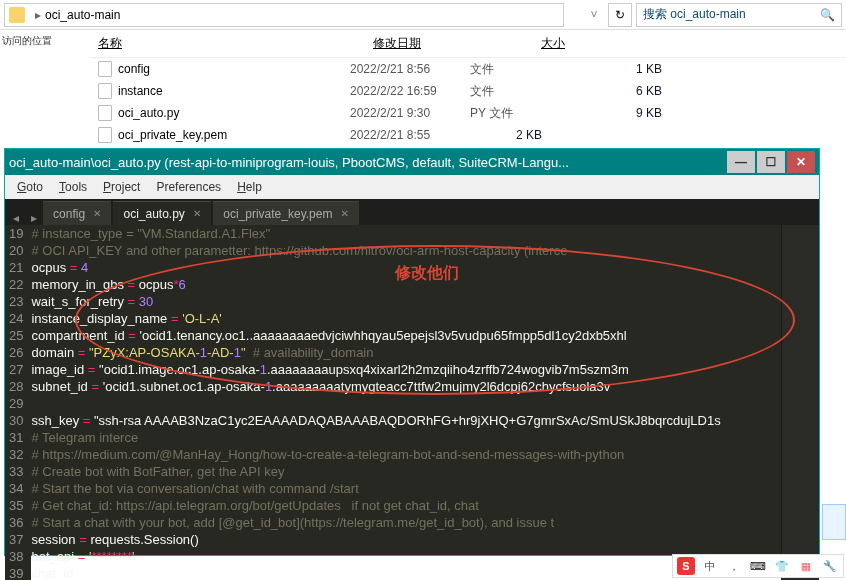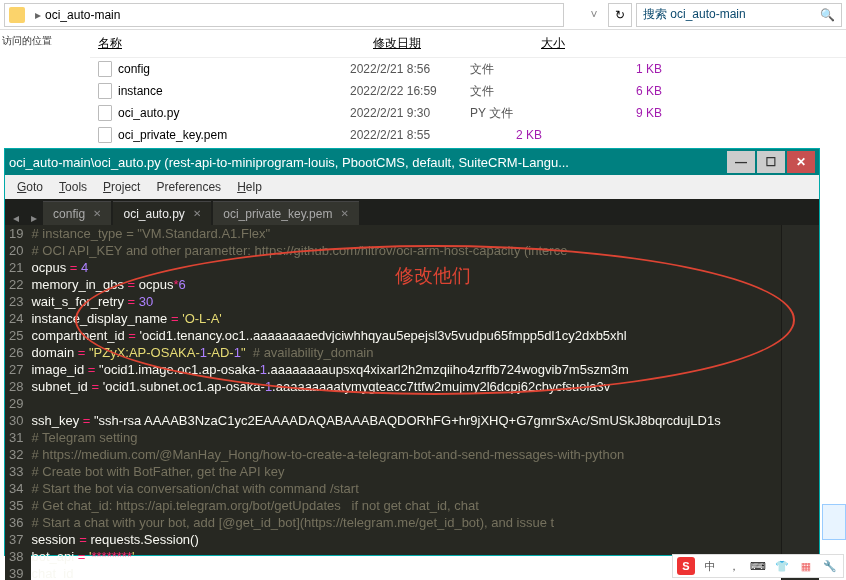--- a/index.html
+++ b/index.html
@@ -20,21 +20,21 @@
 .files-main { flex: 1; }
 .headers { display: flex; height: 28px; align-items: center; border-bottom: 1px solid #eee; text-decoration: underline; }
 .hdr-name { width: 260px; padding-left: 8px; }
 .hdr-date { width: 120px; margin-left: 23px; }
 .hdr-type { width: 120px; }
 .hdr-size { width: 80px; text-align: right; padding-right: 8px; }
 .file-row { display: flex; height: 22px; align-items: center; }
 .cell-name { width: 260px; padding-left: 8px; display: flex; align-items: center; gap: 6px; }
 .cell-date { width: 120px; color: #555; }
 .cell-type { width: 120px; color: #555; }
-.cell-size { width: 80px; text-align: right; padding-right: 8px; color: #a21caf; }
+.cell-size { width: 80px; text-align: right; padding-right: 8px; color: #0f172a; }
 .file-ico { width: 14px; height: 16px; border: 1px solid #bbb; background: #fff; display: inline-block; border-radius: 1px; }
 
 
 .editor-win { position: absolute; top: 148px; left: 4px; width: 816px; height: 408px; border: 1px solid #0aa; background: #272822; }
 .win-titlebar { height: 26px; background: #008080; display: flex; align-items: center; padding: 0 4px; color: #fff; }
 .win-title { flex: 1; font-size: 13px; overflow: hidden; white-space: nowrap; }
 .win-btns { display: flex; }
 .win-btn { width: 28px; height: 22px; display: flex; align-items: center; justify-content: center; background: #ccc; margin-left: 2px; color: #333; font-weight: bold; }
 .win-btn.close { background: #c75050; color: #fff; }
 
@@ -52,21 +52,21 @@
 .gutter { background: #272822; color: #90908a; text-align: right; padding: 0 8px 0 4px; user-select: none; }
 .code { flex: 1; white-space: pre; color: #f8f8f2; overflow: hidden; }
 .str { color: #e6db74; }
 .num { color: #ae81ff; }
 .cm { color: #75715e; }
 .op { color: #f92672; }
 
 .minimap { width: 38px; background: #2a2b26; border-left: 1px solid #1a1a17; }
 
 .annotation-ellipse { position: absolute; border: 2px solid #d43; border-radius: 50%; pointer-events: none; }
-.annotation-text { position: absolute; color: #d43; font-size: 19px; font-weight: 400; pointer-events: none; }
+.annotation-text { position: absolute; color: #d43; font-size: 16px; font-weight: 700; pointer-events: none; }
 
 .tray { position: absolute; bottom: 2px; right: 2px; display: flex; align-items: center; gap: 6px; background: #fff; border: 1px solid #ddd; padding: 2px 4px; }
 .tray-ico { width: 18px; height: 18px; display: inline-flex; align-items: center; justify-content: center; font-size: 11px; border-radius: 3px; }
 .sogou { background: #e33; color: #fff; font-weight: bold; }
 .ch { color: #555; }
 </style>
 </head>
 <body>
 
 <div class="explorer">
@@ -175,21 +175,21 @@
 ocpus <span class="op">=</span> <span class="num">4</span>
 memory_in_gbs <span class="op">=</span> ocpus<span class="op">*</span><span class="num">6</span>
 wait_s_for_retry <span class="op">=</span> <span class="num">30</span>
 instance_display_name <span class="op">=</span> <span class="str">'O-L-A'</span>
 compartment_id <span class="op">=</span> 'ocid1.tenancy.oc1..aaaaaaaaedvjciwhhqyau5epejsl3v5vudpu65fmpp5dl1cy2dxb5xhl
 domain <span class="op">=</span> <span class="str">"PZyX:AP-OSAKA-<span class="num">1</span>-AD-<span class="num">1</span>"</span>  <span class="cm"># availability_domain</span>
 image_id <span class="op">=</span> "ocid1.image.oc1.ap-osaka-<span class="num">1</span>.aaaaaaaaupsxq4xixarl2h2mzqiiho4zrffb724wogvib7m5szm3m
 subnet_id <span class="op">=</span> 'ocid1.subnet.oc1.ap-osaka-<span class="num">1</span>.aaaaaaaaatymygteacc7ttfw2mujmy2l6dcpj62chycfsuola3v
 
 ssh_key <span class="op">=</span> "ssh-rsa AAAAB3NzaC1yc2EAAAADAQABAAABAQDORhFG+hr9jXHQ+G7gmrSxAc/SmUSkJ8bqrcdujLD1s
-<span class="cm"># Telegram setting</span>
+<span class="cm"># Telegram interce</span>
 <span class="cm"># https://medium.com/@ManHay_Hong/how-to-create-a-telegram-bot-and-send-messages-with-python</span>
 <span class="cm"># Create bot with BotFather, get the API key</span>
 <span class="cm"># Start the bot via conversation/chat with command /start</span>
 <span class="cm"># Get chat_id: https://api.telegram.org/bot<yourtoken>/getUpdates   if not get chat_id, chat</yourtoken></span>
 <span class="cm"># Start a chat with your bot, add [@get_id_bot](https://telegram.me/get_id_bot), and issue t</span>
 session <span class="op">=</span> requests.Session()
 bot_api <span class="op">=</span> <span class="str">'<span class="op">*</span><span class="op">*</span><span class="op">*</span><span class="op">*</span><span class="op">*</span><span class="op">*</span><span class="op">*</span><span class="op">*</span>'</span>
 chat_id  
 
 

